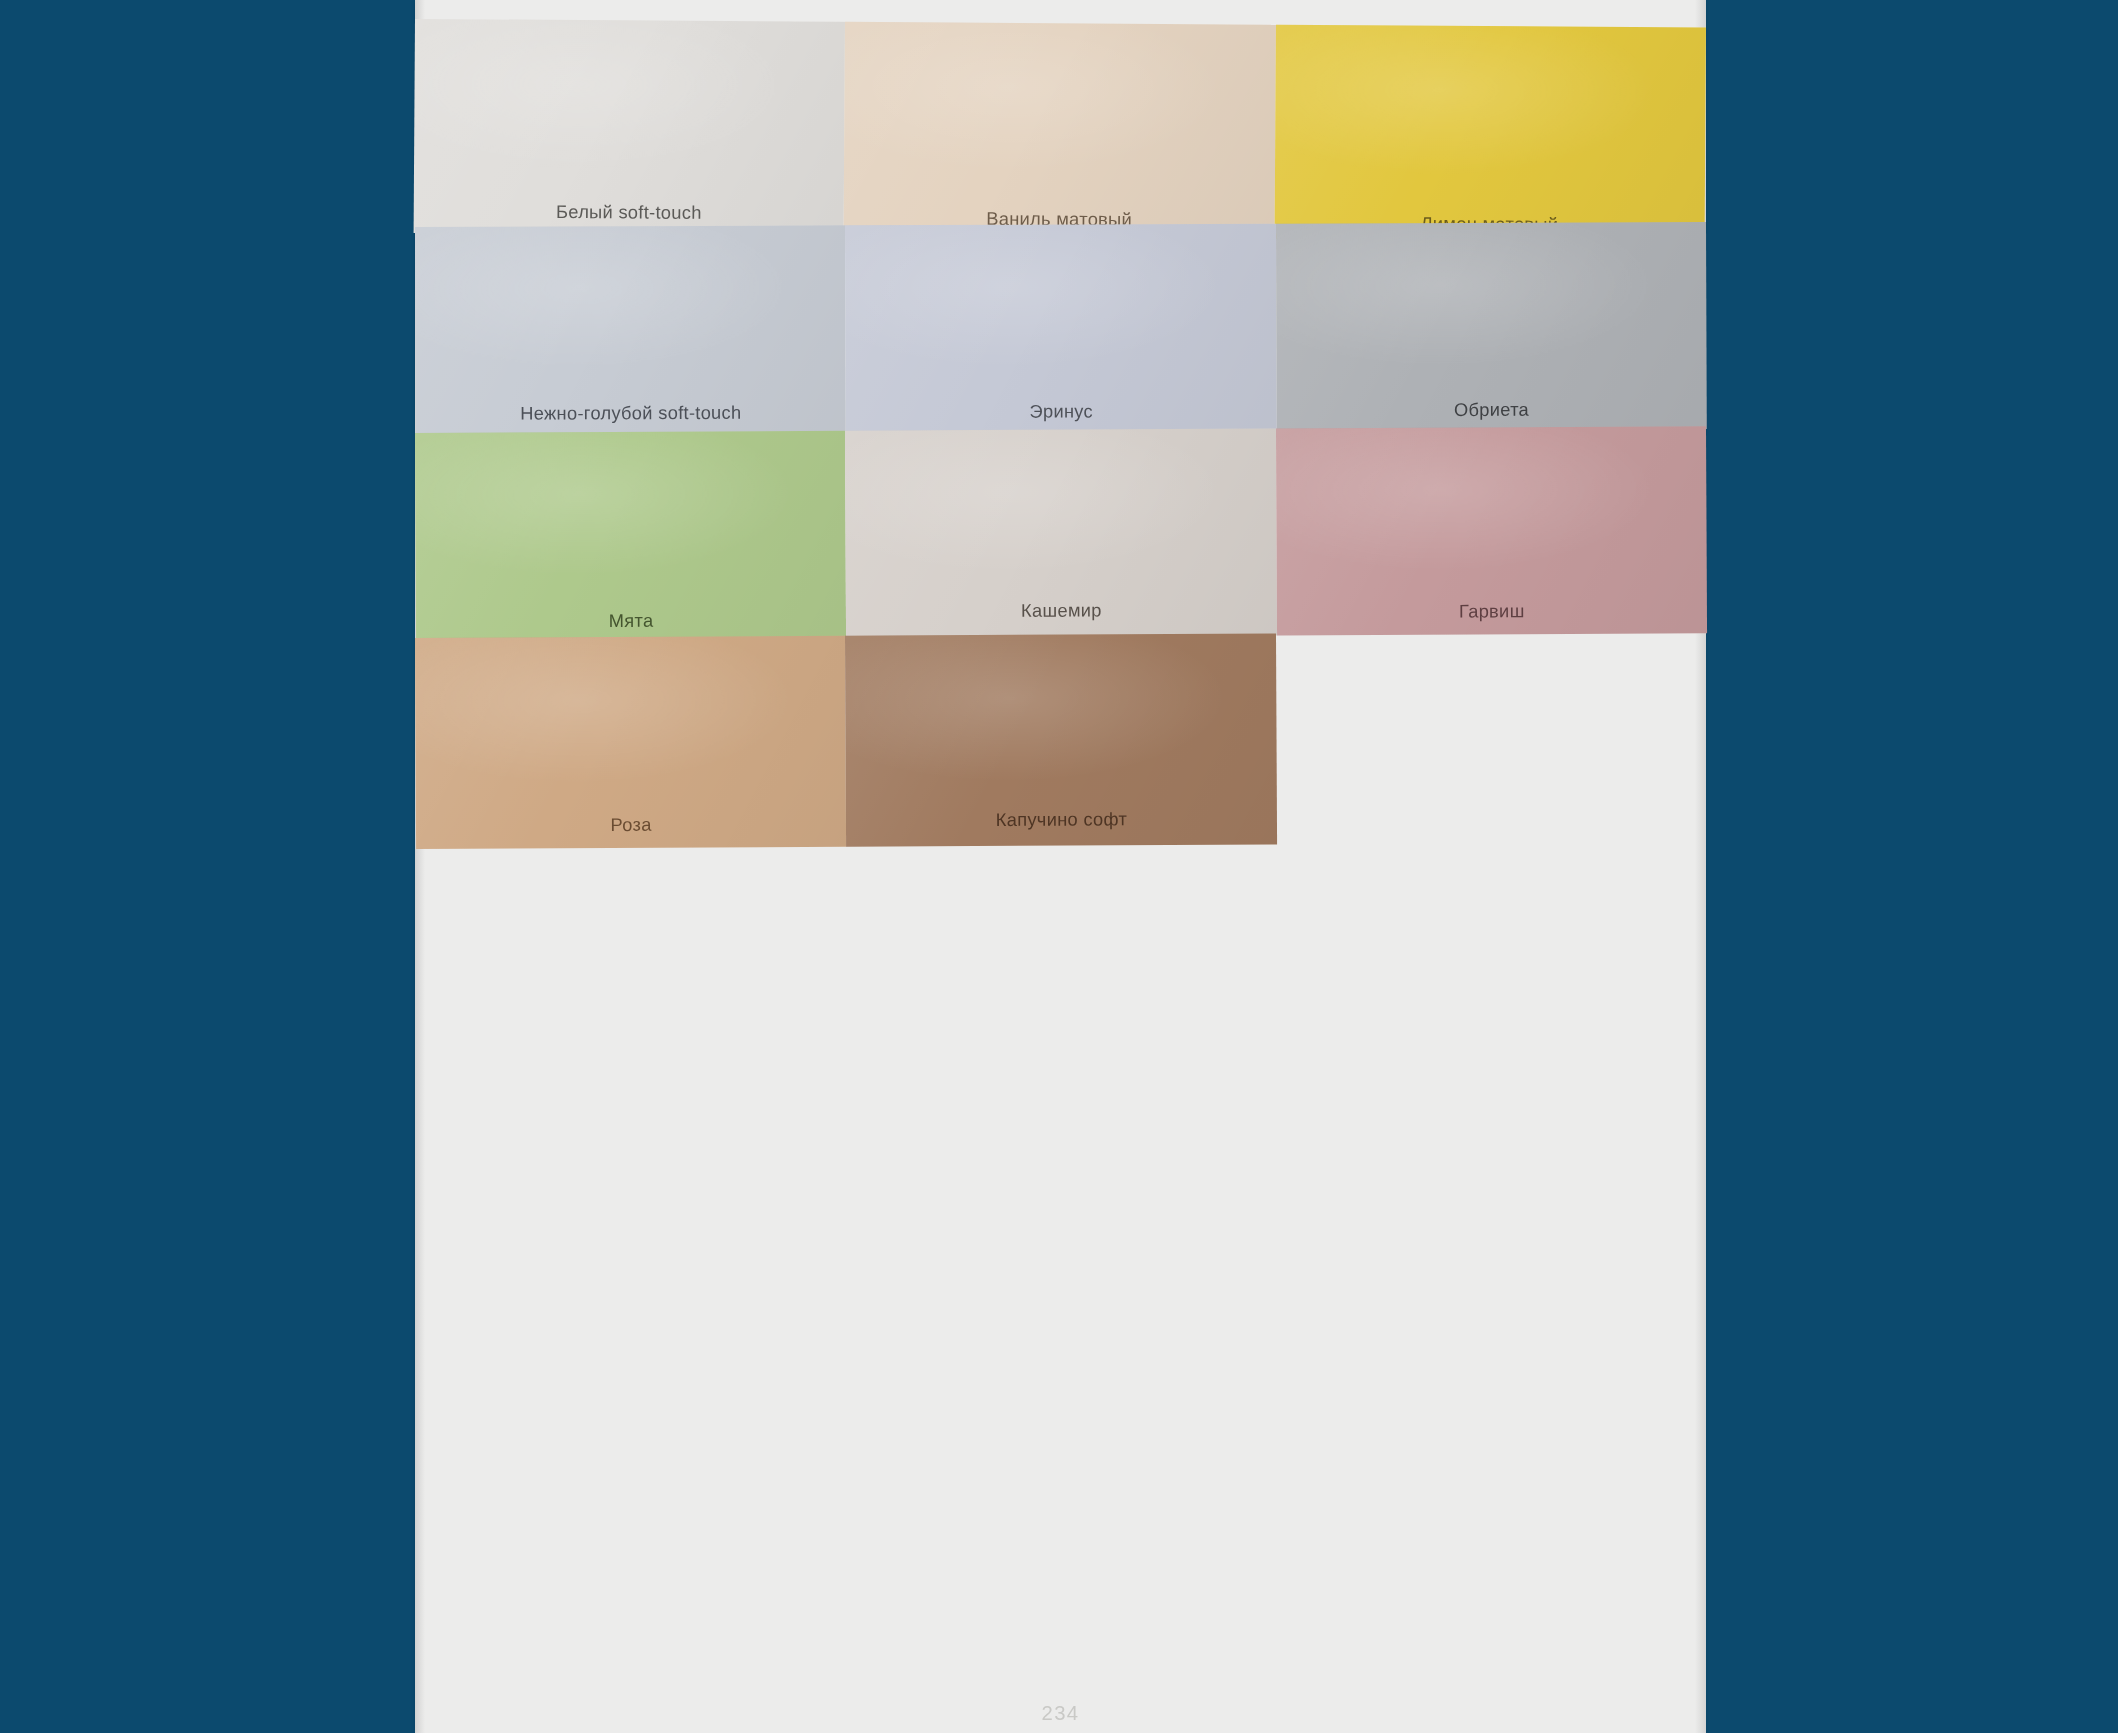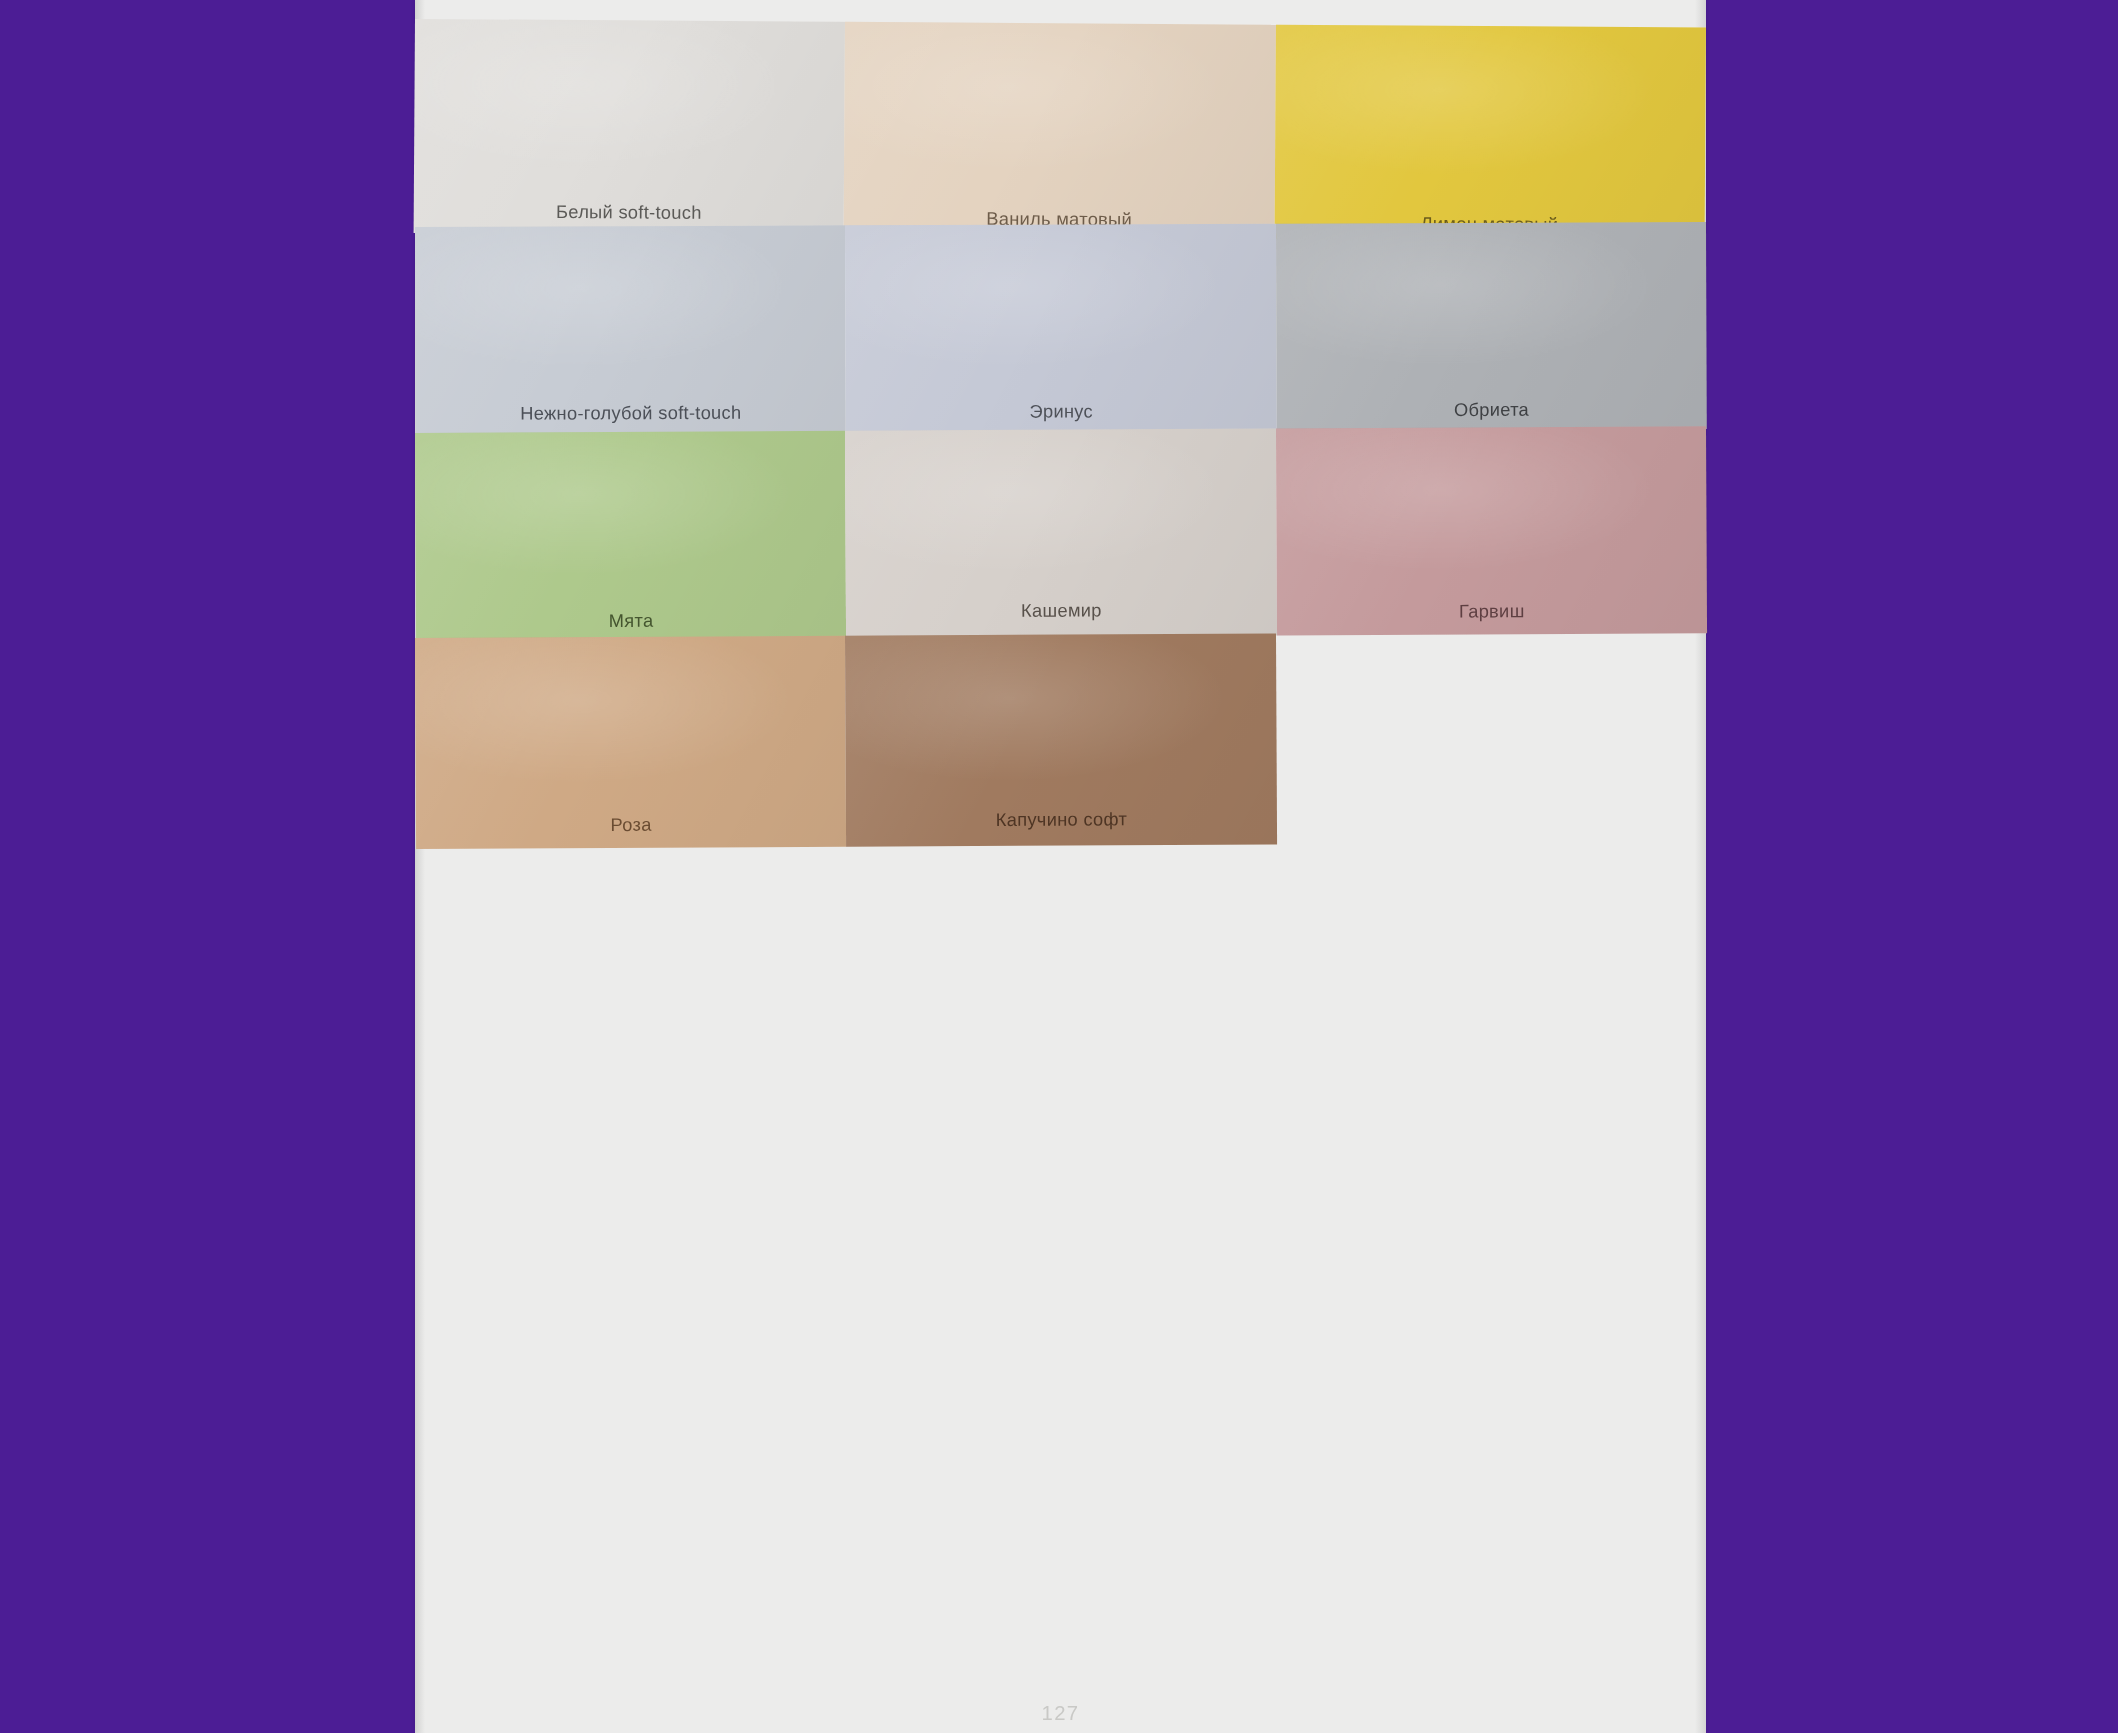--- a/index.html
+++ b/index.html
@@ -105,21 +105,21 @@
   #row-1 { top: 19px;   height: 214px; transform: rotate(0.38deg);  transform-origin: 0 0; }
   #row-2 { top: 227px;  height: 207px; transform: rotate(-0.22deg); transform-origin: 0 0; }
   #row-3 { top: 433px;  height: 207px; transform: rotate(-0.30deg); transform-origin: 0 0; }
   #row-4 { top: 638px;  height: 211px; transform: rotate(-0.30deg); transform-origin: 0 0; }
 
   .col { width: 33.3333%; }
 </style>
 </head>
 <body>
 
-<div id="scene" style="background-color: #4c1d95;">
+<div id="scene" style="background-color: #0c4a6e;">
 
   <div id="page" style="background-color: rgb(236, 236, 235);">
     <div class="page-edge-left"></div>
     <div class="page-edge-right"></div>
 
     <div id="grid">
 
       <div class="row" id="row-1">
         <div class="swatch col" style="height: 214px; background-color: rgb(224, 222, 219);">
           <div class="sheen"></div>
@@ -172,17 +172,17 @@
         </div>
         <div class="swatch col" style="height: 211px; background-color: rgb(160, 122, 95);">
           <div class="sheen"></div>
           <div class="label" style="bottom: 15px; color: rgb(78, 53, 36);">Капучино софт</div>
         </div>
         <div class="col"></div>
       </div>
 
     </div>
 
-    <div id="page-number">127</div>
+    <div id="page-number">234</div>
   </div>
 
 </div>
 
 
 </body></html>

